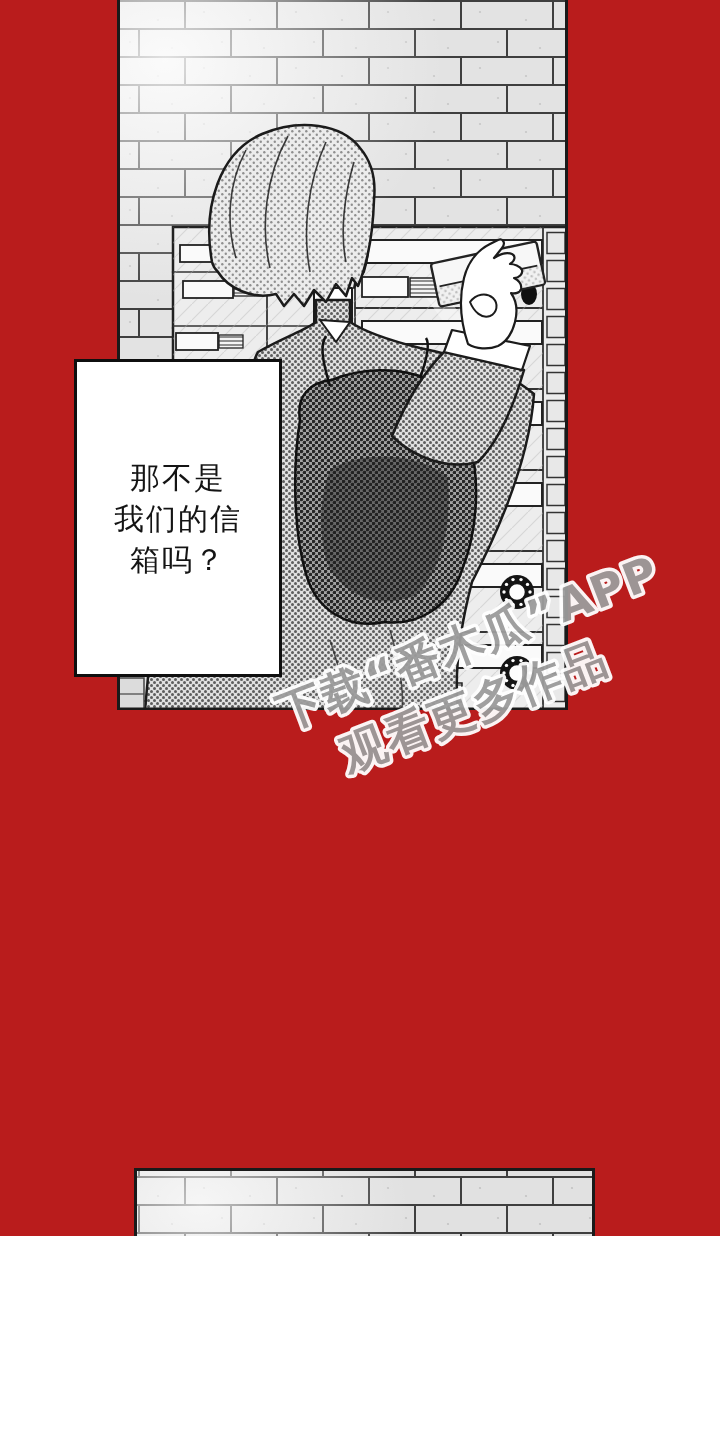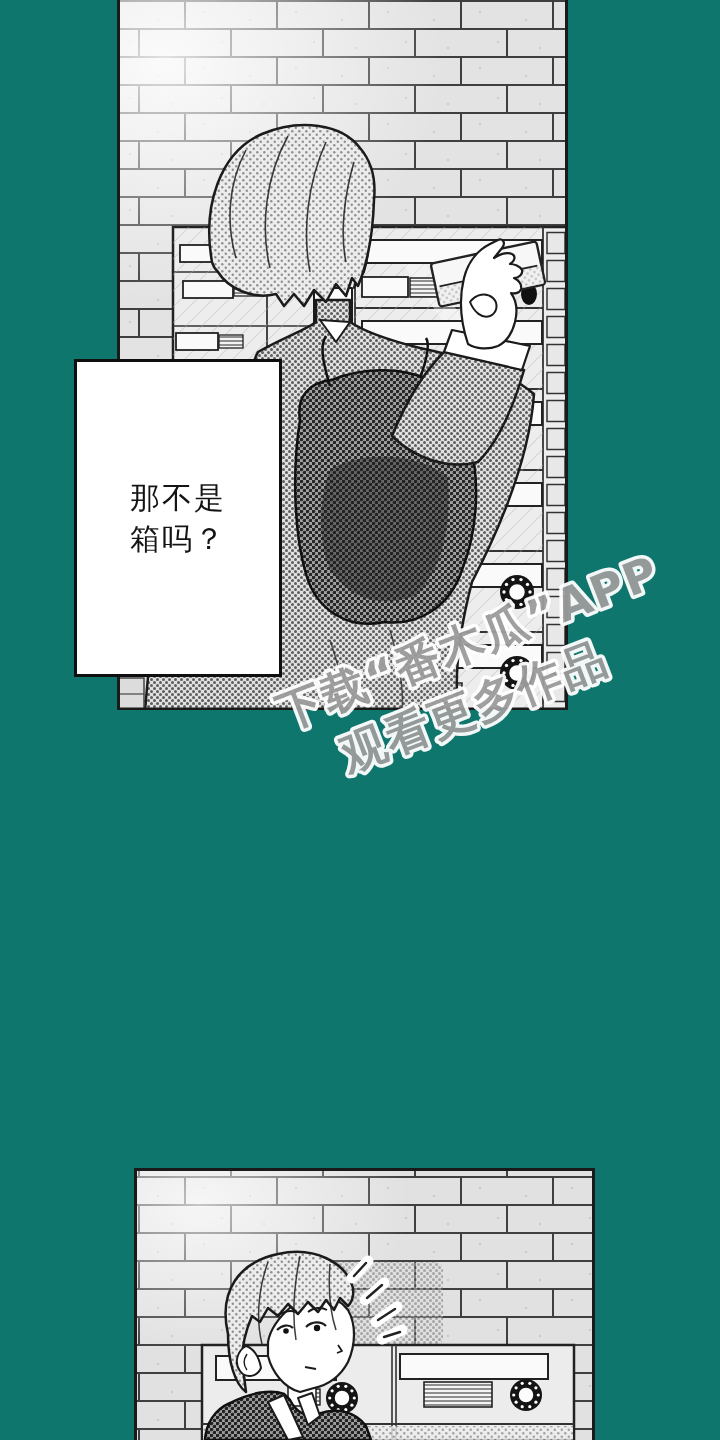--- a/index.html
+++ b/index.html
@@ -1,16 +1,16 @@
 <!DOCTYPE html>
 <html><head>
 <meta charset="utf-8">
 <style>
   html,body{margin:0;padding:0;background:#ffffff;}
-  .page{position:relative;width:720px;height:1440px;background:#0f766e;overflow:hidden;
+  .page{position:relative;width:720px;height:1236px;background:#b91c1c;overflow:hidden;
         font-family:"DejaVu Sans",sans-serif;}
   .panel{position:absolute;display:block;}
   .speech{position:absolute;left:74px;top:359px;width:208px;height:318px;
           box-sizing:border-box;background:#ffffff;border:3px solid #0f0f0f;
           display:flex;flex-direction:column;justify-content:center;align-items:center;
           text-align:center;font-size:30px;line-height:41px;letter-spacing:2px;
           color:#141414;font-weight:500;z-index:3;}
   .wm{position:absolute;left:0;top:0;pointer-events:none;z-index:5;}
   .wm text{font-family:"DejaVu Sans",sans-serif;font-weight:bold;font-size:45px;
            letter-spacing:2px;stroke:#ffffff;stroke-width:7px;paint-order:stroke;
@@ -287,20 +287,21 @@
     <g stroke-linecap="round">
       <path d="M352,1278 L368,1261 M365,1300 L384,1283 M376,1322 L397,1307 M382,1339 L402,1330" stroke="#ffffff" stroke-width="11"></path>
       <path d="M354,1276 L366,1263 M367,1298 L382,1285 M378,1320 L395,1309 M384,1337 L400,1332" stroke="#222" stroke-width="2.4"></path>
     </g>
 
     <rect x="135.5" y="1169.5" width="458" height="278" fill="none" stroke="#1a1a1a" stroke-width="3"></rect>
   </svg>
 
   <div class="speech">
     <div>那不是</div>
+    <div>我们的信</div>
     <div>箱吗？</div>
   </div>
 
   <svg class="wm" width="720" height="1440" viewBox="0 0 720 1440">
     <text x="468" y="658" text-anchor="middle" transform="rotate(-21 468 642)" fill="#9c9c9c">下载“番木瓜”APP</text>
     <text x="474" y="722" text-anchor="middle" transform="rotate(-21 474 706)" fill="#9c9c9c">观看更多作品</text>
   </svg>
 
 </div>
 

